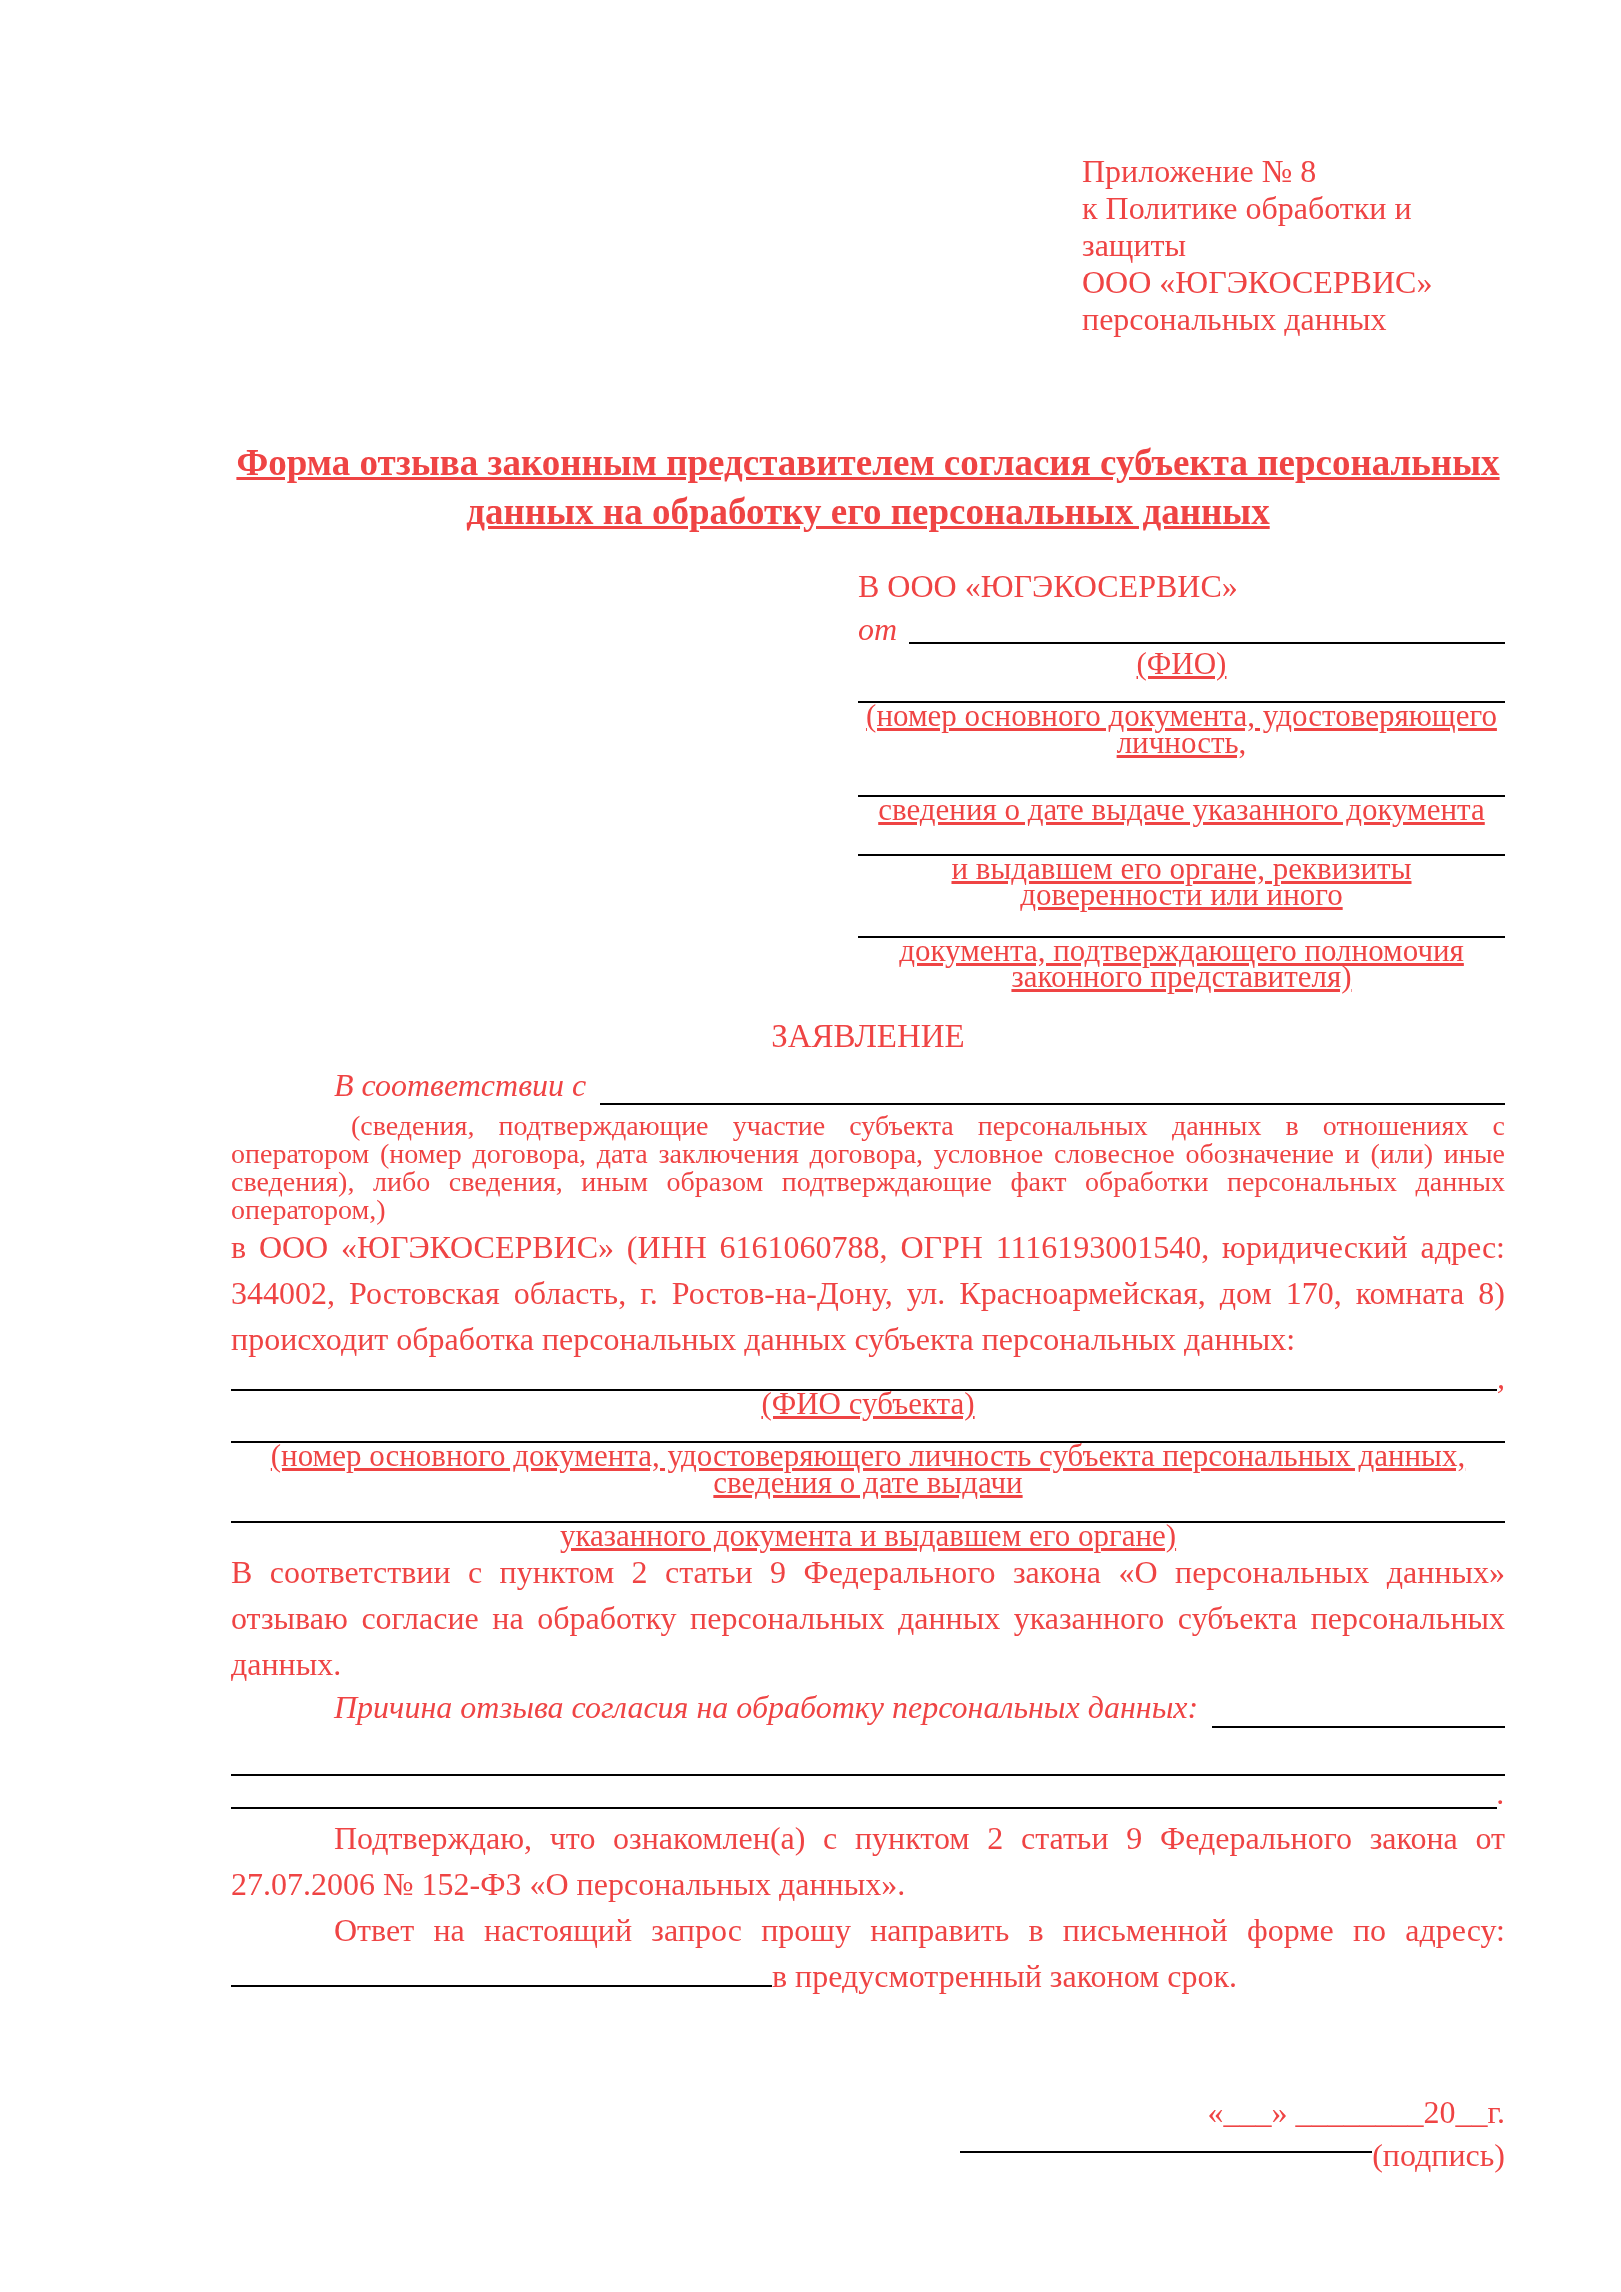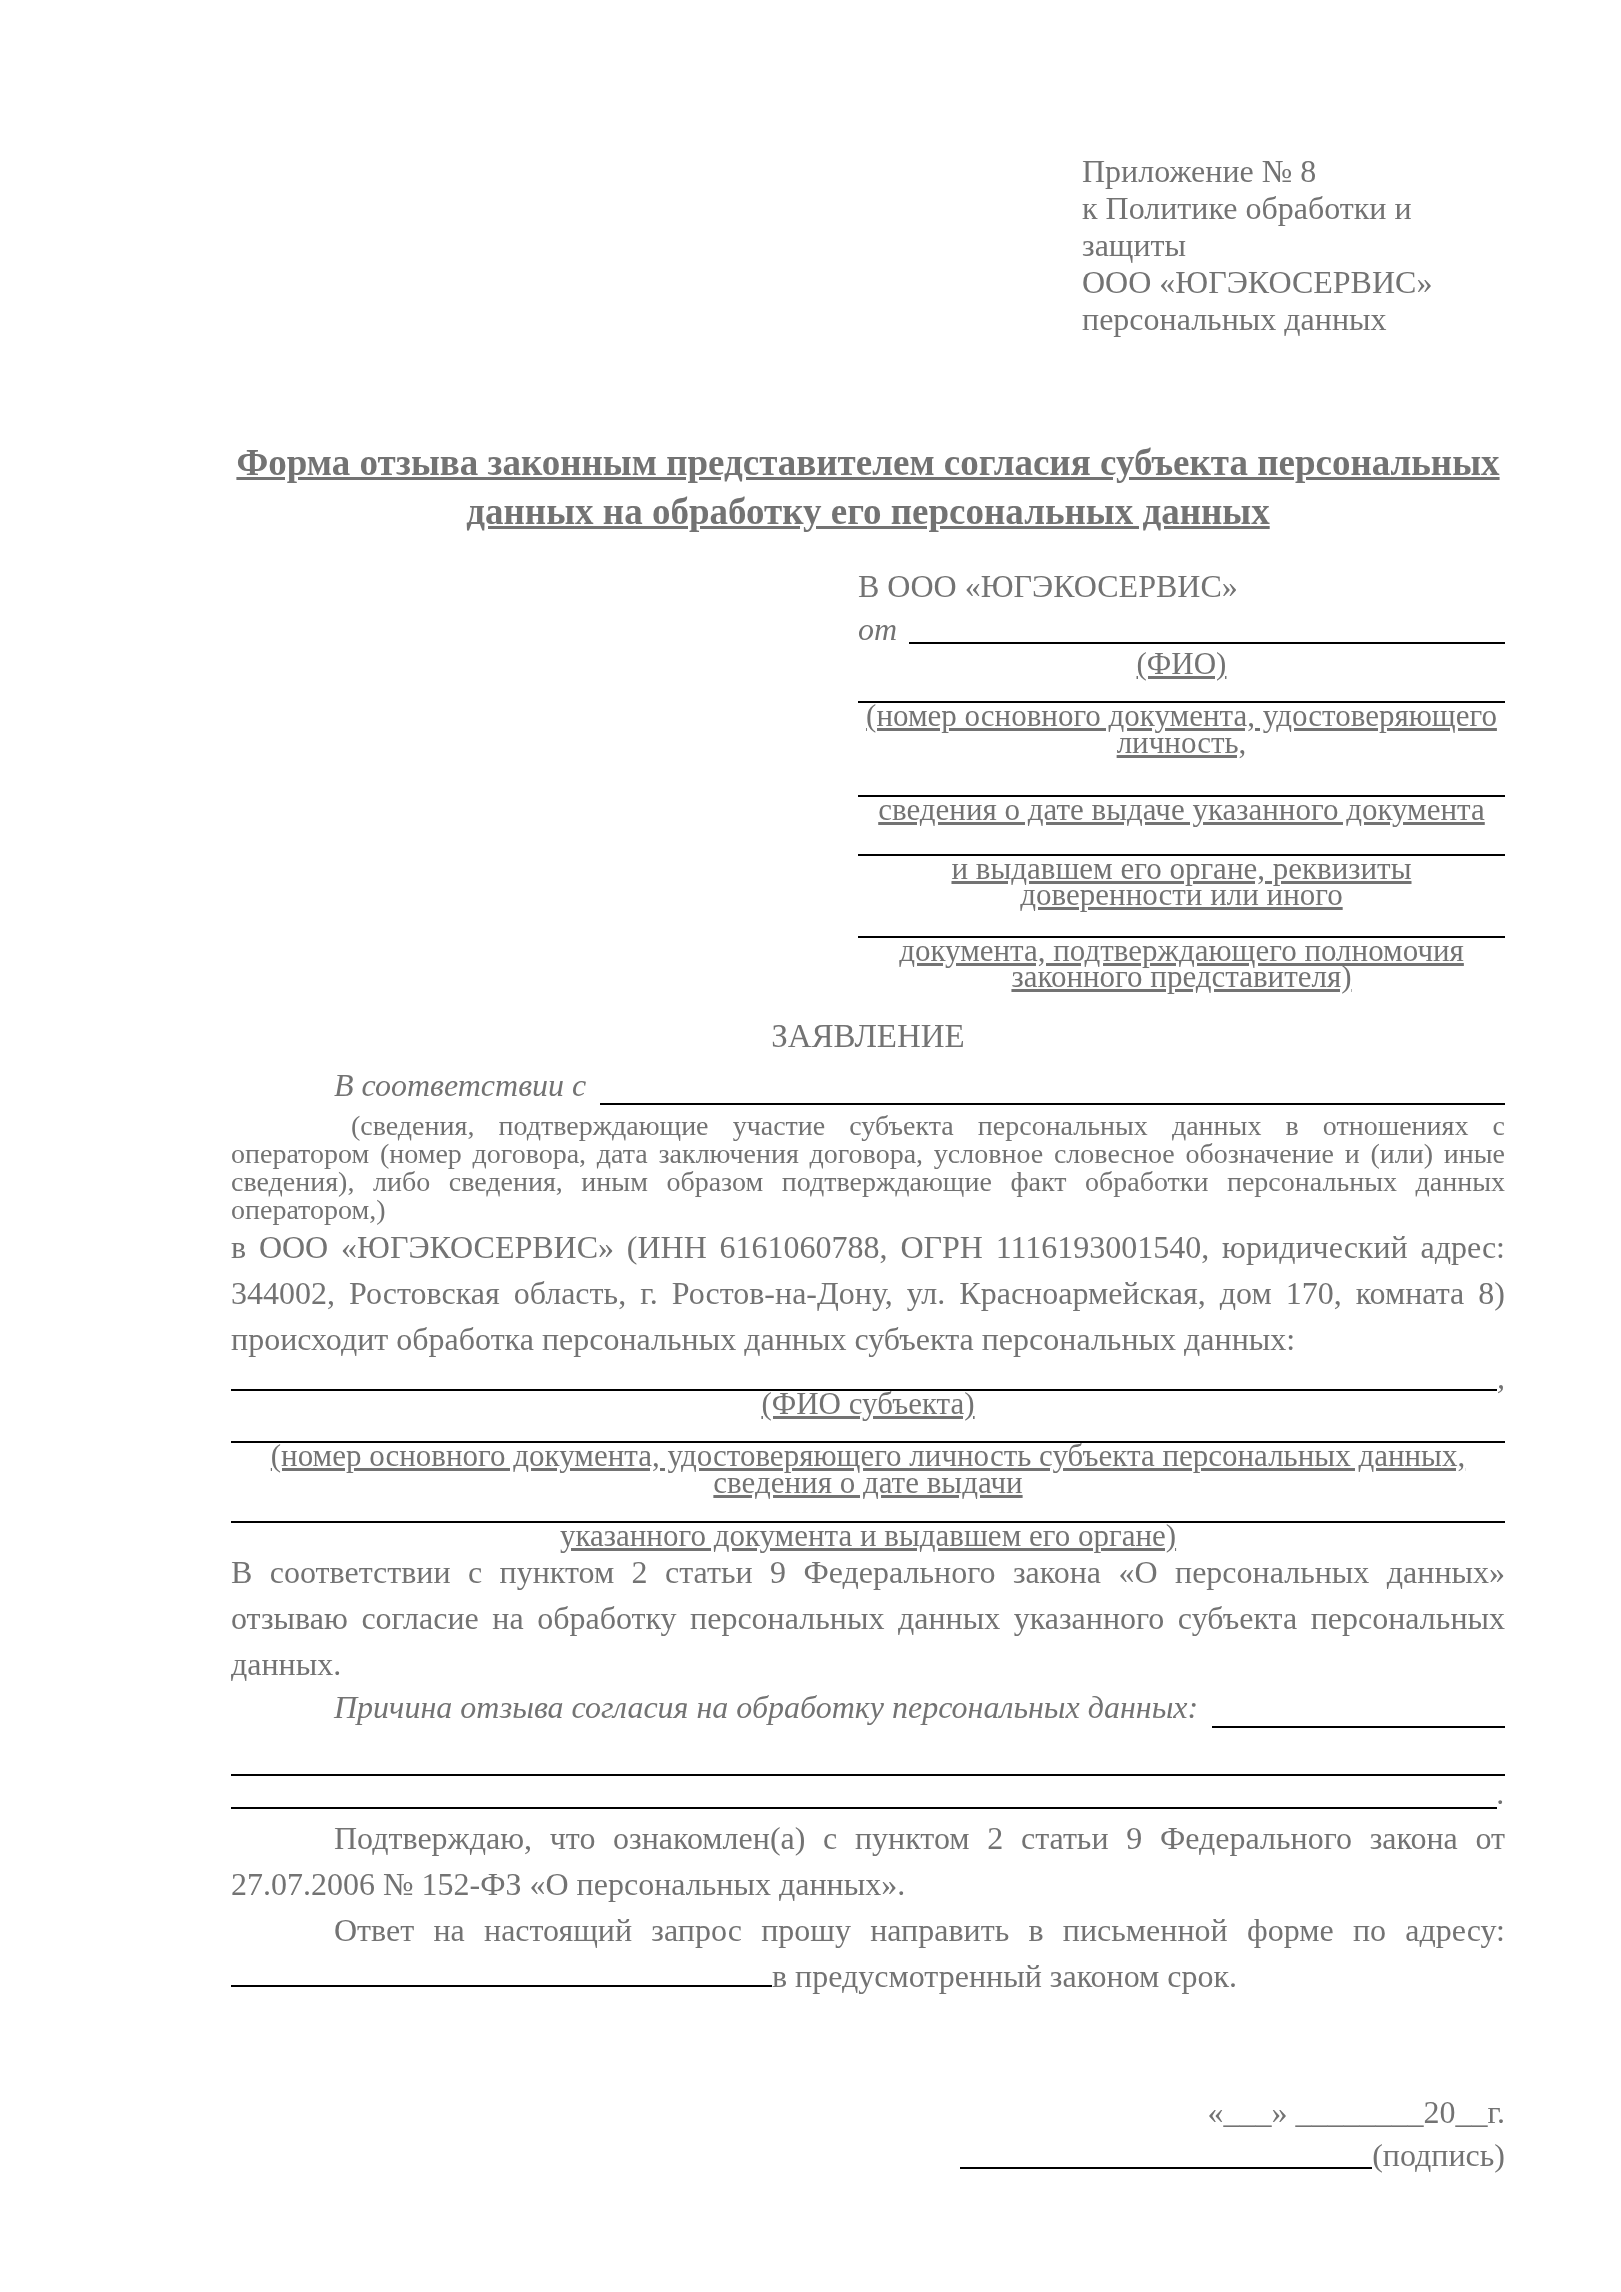--- a/index.html
+++ b/index.html
@@ -2,21 +2,21 @@
 <html lang="ru"><head>
 <meta charset="utf-8">
 <style>
   * { box-sizing: border-box; margin: 0; padding: 0; }
   html, body { background: #ffffff; }
   .page {
     position: relative;
     width: 1621px;
     height: 2293px;
     background: #ffffff;
-    color: #737373;
+    color: #ef4444;
     font-family: "Liberation Serif", "DejaVu Serif", serif;
     font-size: 32px;
     padding: 153px 116px 0 231px;
     overflow: hidden;
   }
   
   .annex { margin-left: 851px; line-height: 37px; }
   
   .doc-title {
     margin-top: 100px;
@@ -71,21 +71,21 @@
   }
   
   .sig-row {
     margin-top: 92px;
     display: flex;
     justify-content: space-between;
     align-items: flex-end;
     line-height: 43px;
     flex-direction: column;
   }
-  .sig-right { display: flex; align-items: flex-end; }
+  .sig-right { display: flex; align-items: center; }
   .sig-line { width: 412px; border-bottom: 2.9px solid #000; margin-bottom: 7.8px; }
 </style>
 </head>
 <body>
 
 <div class="page">
 
   <div class="annex">
     <div>Приложение № 8</div>
     <div>к Политике обработки и защиты</div>

